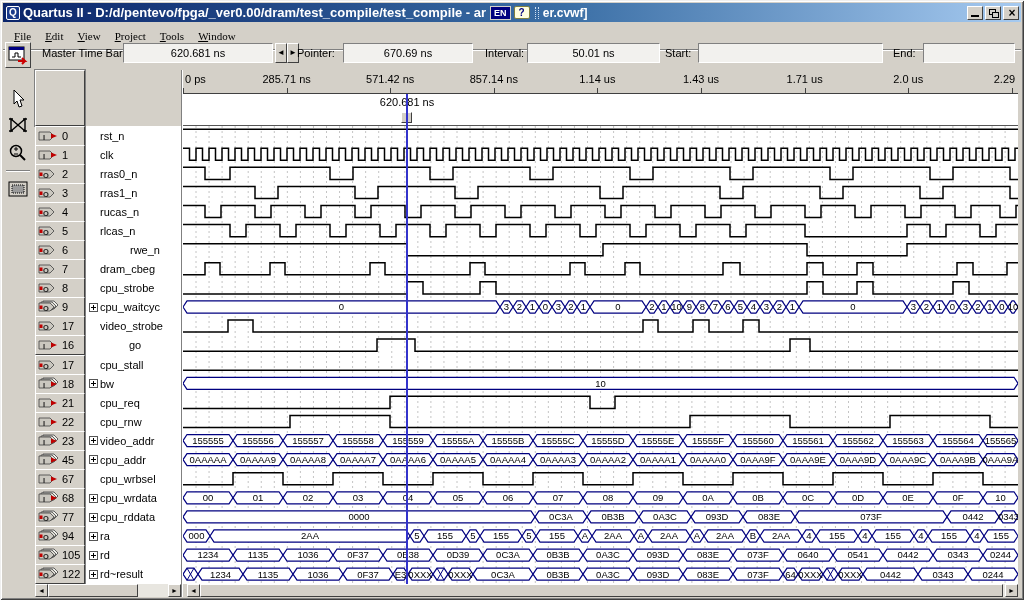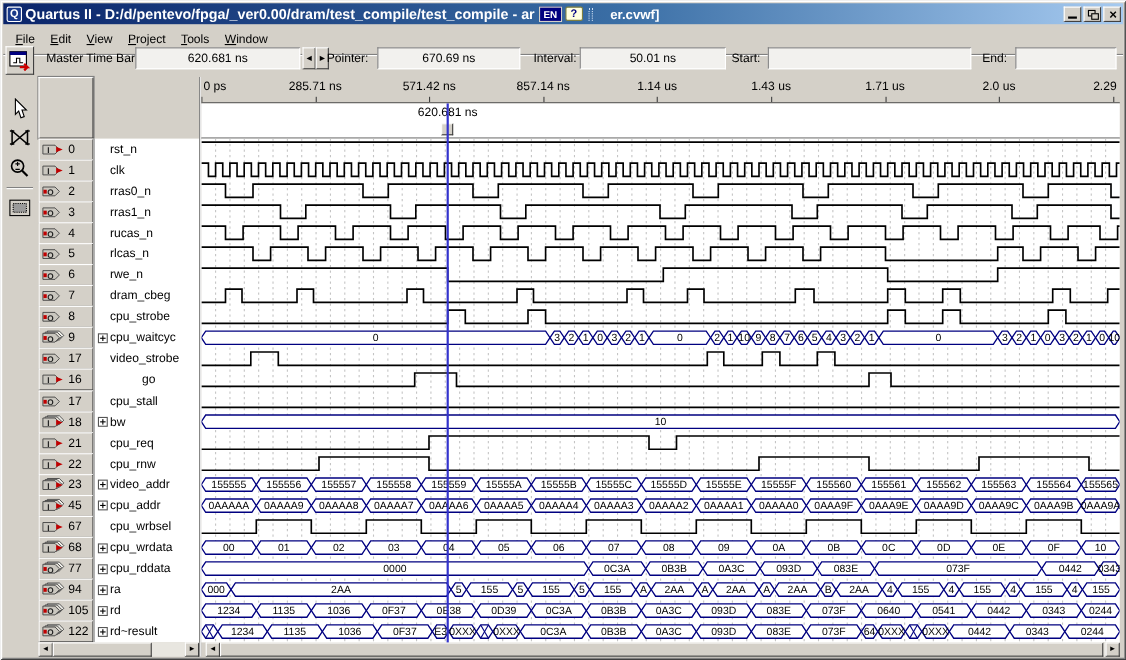--- a/index.html
+++ b/index.html
@@ -13,32 +13,32 @@
     display:flex; align-items:center; padding:0 2px; overflow:hidden; }
   #title-icon { width:14px; height:14px; background:#1a3a8a; border:1px solid #fff; border-radius:2px;
     color:#fff; font-size:10px; font-weight:bold; text-align:center; line-height:12px; margin:0 3px 0 1px; flex:none; }
   #title-text { color:#fff; font-weight:bold; font-size:13px; white-space:nowrap; }
   .lang-badge { flex:none; margin-left:4px; background:#000080; border:1px solid #d4d0c8; color:#fff;
     font-size:9px; font-weight:bold; padding:1px 3px; }
   .help-badge { flex:none; margin-left:3px; background:#ffffe0; border:1px solid #808040; color:#000080;
     font-size:10px; font-weight:bold; padding:0 4px; border-radius:2px; }
   .drag-dots { flex:none; width:4px; height:12px; margin-left:5px;
     border-left:1px dotted #cfe0f4; border-right:1px dotted #cfe0f4; }
-  #title-suffix { color:#fff; font-weight:bold; font-size:12px; margin-left:16px; white-space:nowrap; }
+  #title-suffix { color:#fff; font-weight:bold; font-size:12px; margin-left:4px; white-space:nowrap; }
   #title-spacer { flex:1; }
   .win-btn { flex:none; width:16px; height:14px; margin-left:2px; background:#d4d0c8;
     border:1px solid; border-color:#fff #404040 #404040 #fff; position:relative; }
   .win-btn .min-glyph { position:absolute; left:3px; bottom:2px; width:8px; height:2px; background:#000; }
   .win-btn .rest-glyph { position:absolute; left:3px; top:2px; width:7px; height:6px; border:1px solid #000; }
   .win-btn .rest-glyph2 { position:absolute; left:6px; top:5px; width:7px; height:6px; border:1px solid #000; background:#d4d0c8; }
   .win-btn .close-glyph { position:absolute; left:0; top:-1px; width:16px; text-align:center; font-size:12px; font-weight:bold; color:#000; }
 
   
   #menubar { position:absolute; left:3px; top:22px; right:3px; height:28px; display:flex; align-items:center; padding-left:4px;
-    border-bottom:1px solid #808080; box-shadow:0 1px 0 #fff; }
+    border-bottom:1px solid #808080; box-shadow:0 1px 0 #fff;font-family:Liberation Serif, serif; }
   .menu-item { display:inline-block; font-size:11px; padding:1px 7px; color:#000; }
   .menu-item::first-letter { text-decoration:underline; }
 
   
   #toolbar-row { position:absolute; left:35px; top:40px; width:986px; height:27px; }
   .tb-label { position:absolute; top:7px; font-size:11px; color:#000; white-space:nowrap; }
   .tb-field { position:absolute; top:3px; height:20px; background:#f2f1ee; border:1px solid; border-color:#808080 #fff #fff #808080;
     font-size:11px; text-align:center; line-height:18px; color:#000; overflow:hidden; }
   .spin-btn { position:absolute; top:3px; width:12px; height:20px; background:#d4d0c8; border:1px solid;
     border-color:#fff #404040 #404040 #fff; font-size:8px; text-align:center; line-height:18px; color:#000; }
@@ -402,21 +402,21 @@
         <span class="sig-name">rras1_n</span>
       </div>
       <div class="name-row" style="top: 76.3333px; height: 19.0833px;">
         <span class="name-indent"></span>
         <span class="sig-name">rucas_n</span>
       </div>
       <div class="name-row" style="top: 95.4167px; height: 19.0833px;">
         <span class="name-indent"></span>
         <span class="sig-name">rlcas_n</span>
       </div>
-      <div class="name-row" style="top: 114.5px; height: 19.0833px;">
+      <div class="name-row" style="top: 114.5px; height: 19.0833px; padding-left: 30px;">
         <span class="name-indent"></span>
         <span class="sig-name">rwe_n</span>
       </div>
       <div class="name-row" style="top: 133.583px; height: 19.0833px;">
         <span class="name-indent"></span>
         <span class="sig-name">dram_cbeg</span>
       </div>
       <div class="name-row" style="top: 152.667px; height: 19.0833px;">
         <span class="name-indent"></span>
         <span class="sig-name">cpu_strobe</span>

